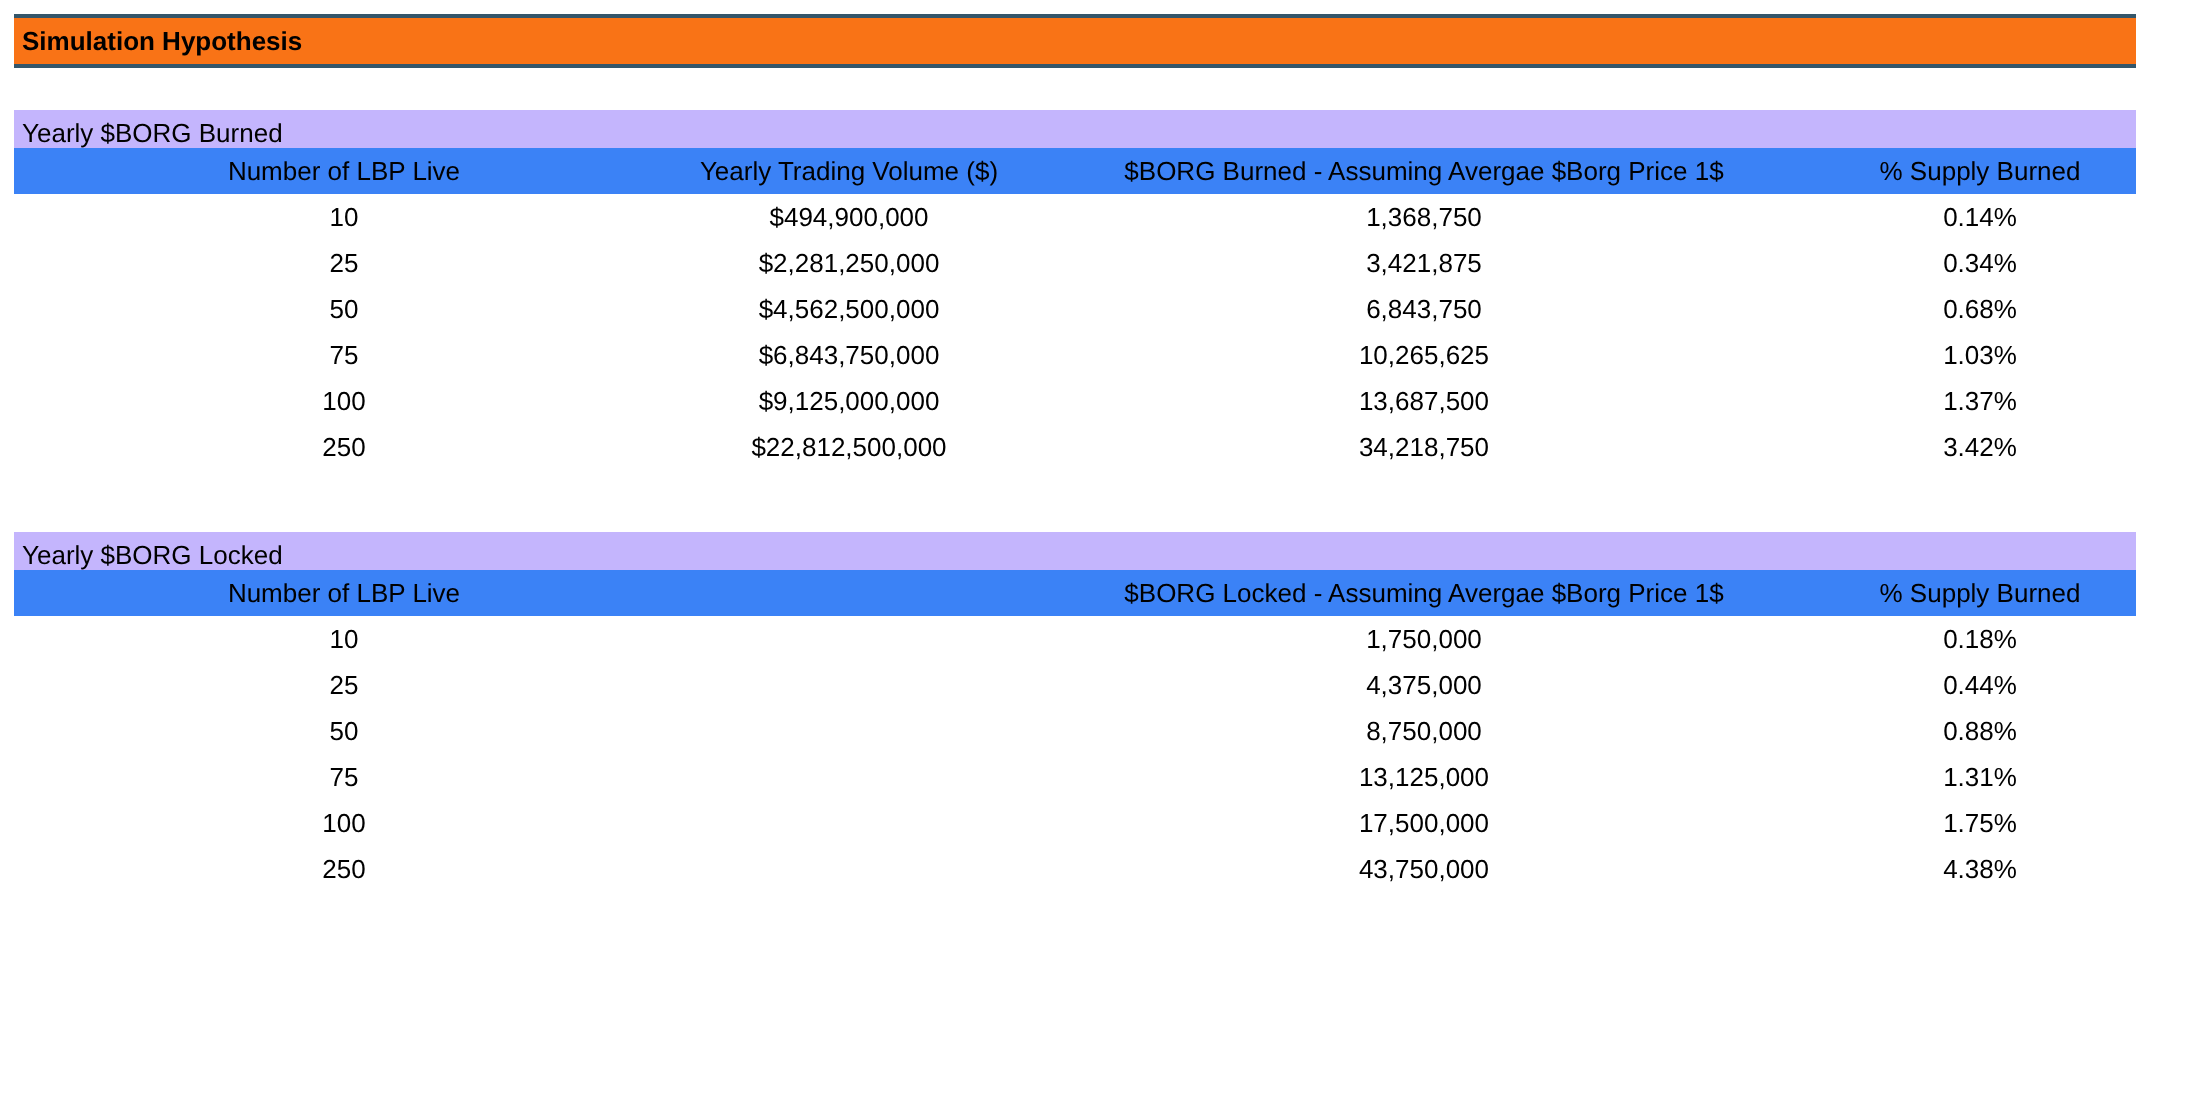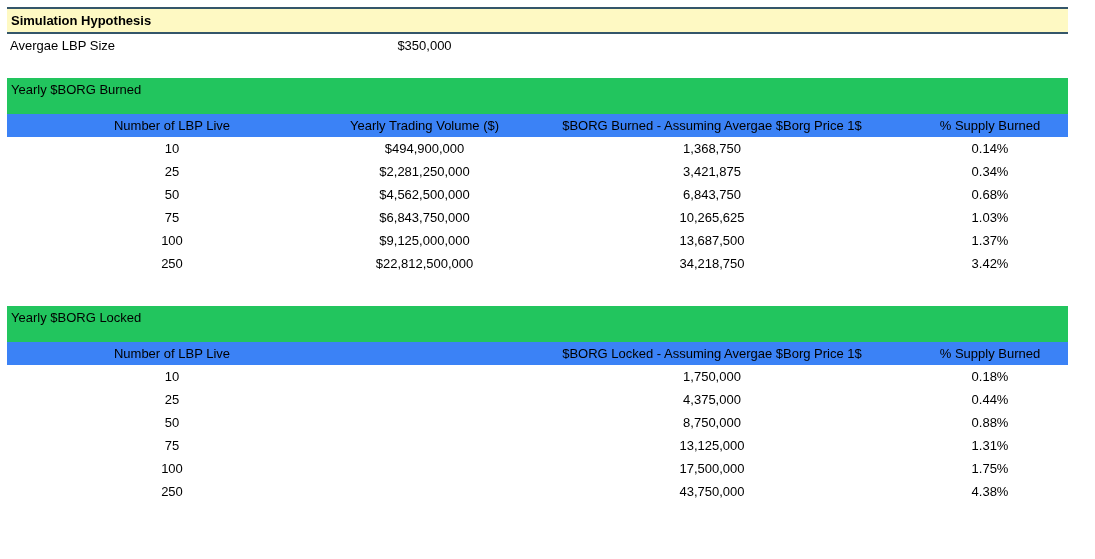--- a/index.html
+++ b/index.html
@@ -10,39 +10,39 @@
     font-size: 13px;
     color: #000000;
     overflow: hidden;
   }
   .sheet { padding: 7px 0 0 7px; width: 1068px; }
   .w { width: 1061px; }
 
   
   .hyp-title {
     height: 27px; line-height: 23px;
-    background: #fef9c3;
+    background: #f97316;
     border-top: 2px solid #34566a;
     border-bottom: 2px solid #34566a;
     font-weight: bold;
     padding-left: 4px;
   }
   table { border-collapse: collapse; table-layout: fixed; }
   td, th { height: 23px; line-height: 23px; font-weight: normal; padding: 0; overflow: hidden; white-space: nowrap; }
   .cA { width: 330px; }
   .cB { width: 175px; }
   .cC { width: 400px; }
   .cD { width: 156px; }
   .left  { text-align: left; padding-left: 3px; }
   .ctr   { text-align: center; }
 
   
   .band {
-    height: 36px; line-height: 23px;
-    background: #22c55e;
+    height: 19px; line-height: 23px;
+    background: #c4b5fd;
     padding-left: 4px;
   }
   .gap1 { height: 21px; }
   .gap2 { height: 31px; }
 
   
   tr.head th { background: #3b82f6; }
 </style>
 </head>
 <body>
@@ -51,26 +51,20 @@
 
   <div class="hyp-title w">Simulation Hypothesis</div>
   <table class="w">
     <colgroup>
         <col class="cA">
         <col class="cB">
         <col class="cC">
         <col class="cD">
       </colgroup>
     <tbody>
-      <tr>
-        <td class="left">Avergae LBP Size</td>
-        <td class="ctr">$350,000</td>
-        <td></td>
-          <td></td>
-      </tr>
     </tbody>
   </table>
 
   <div class="gap1"></div>
 
   <div class="band w">Yearly $BORG Burned</div>
   <table class="w">
     <colgroup>
         <col class="cA">
         <col class="cB">

